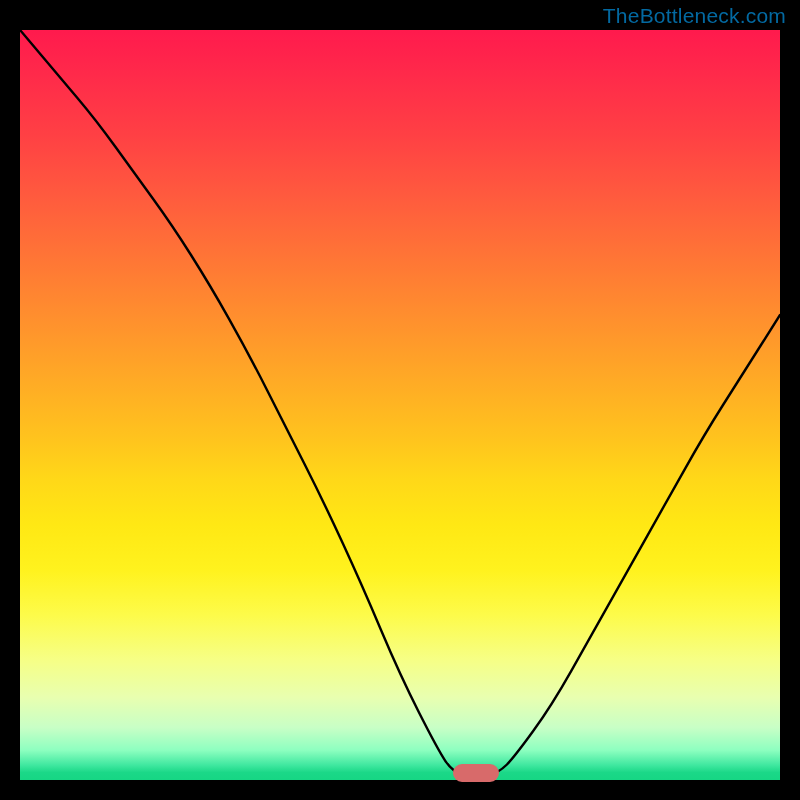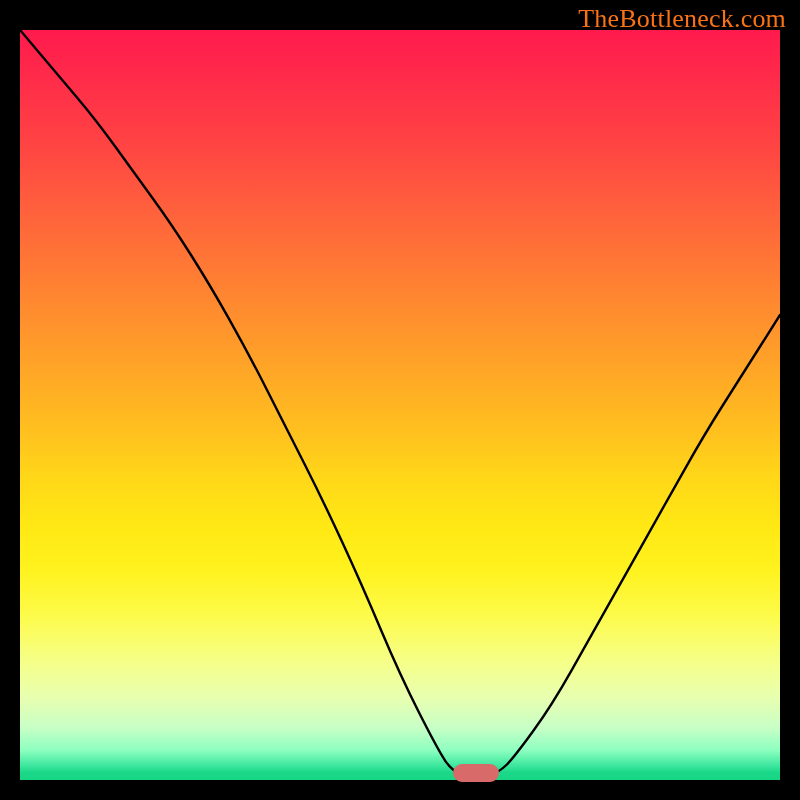--- a/index.html
+++ b/index.html
@@ -14,26 +14,25 @@
   .frame {
     position: relative;
     width: 800px;
     height: 800px;
     background: #000;
   }
   .watermark {
     position: absolute;
     top: 4px;
     right: 14px;
-    color: #f97316;
-    font-size: 26px;
+    color: #0369a1;
+    font-size: 21px;
     font-weight: 500;
     letter-spacing: 0.2px;
     z-index: 10;
-    font-family: Liberation Serif, serif;
   }
   .plot-area {
     position: absolute;
     left: 20px;
     top: 30px;
     width: 760px;
     height: 750px;
     background: linear-gradient(to bottom,
       #ff1a4d 0%,
       #ff2a4a 6%,

